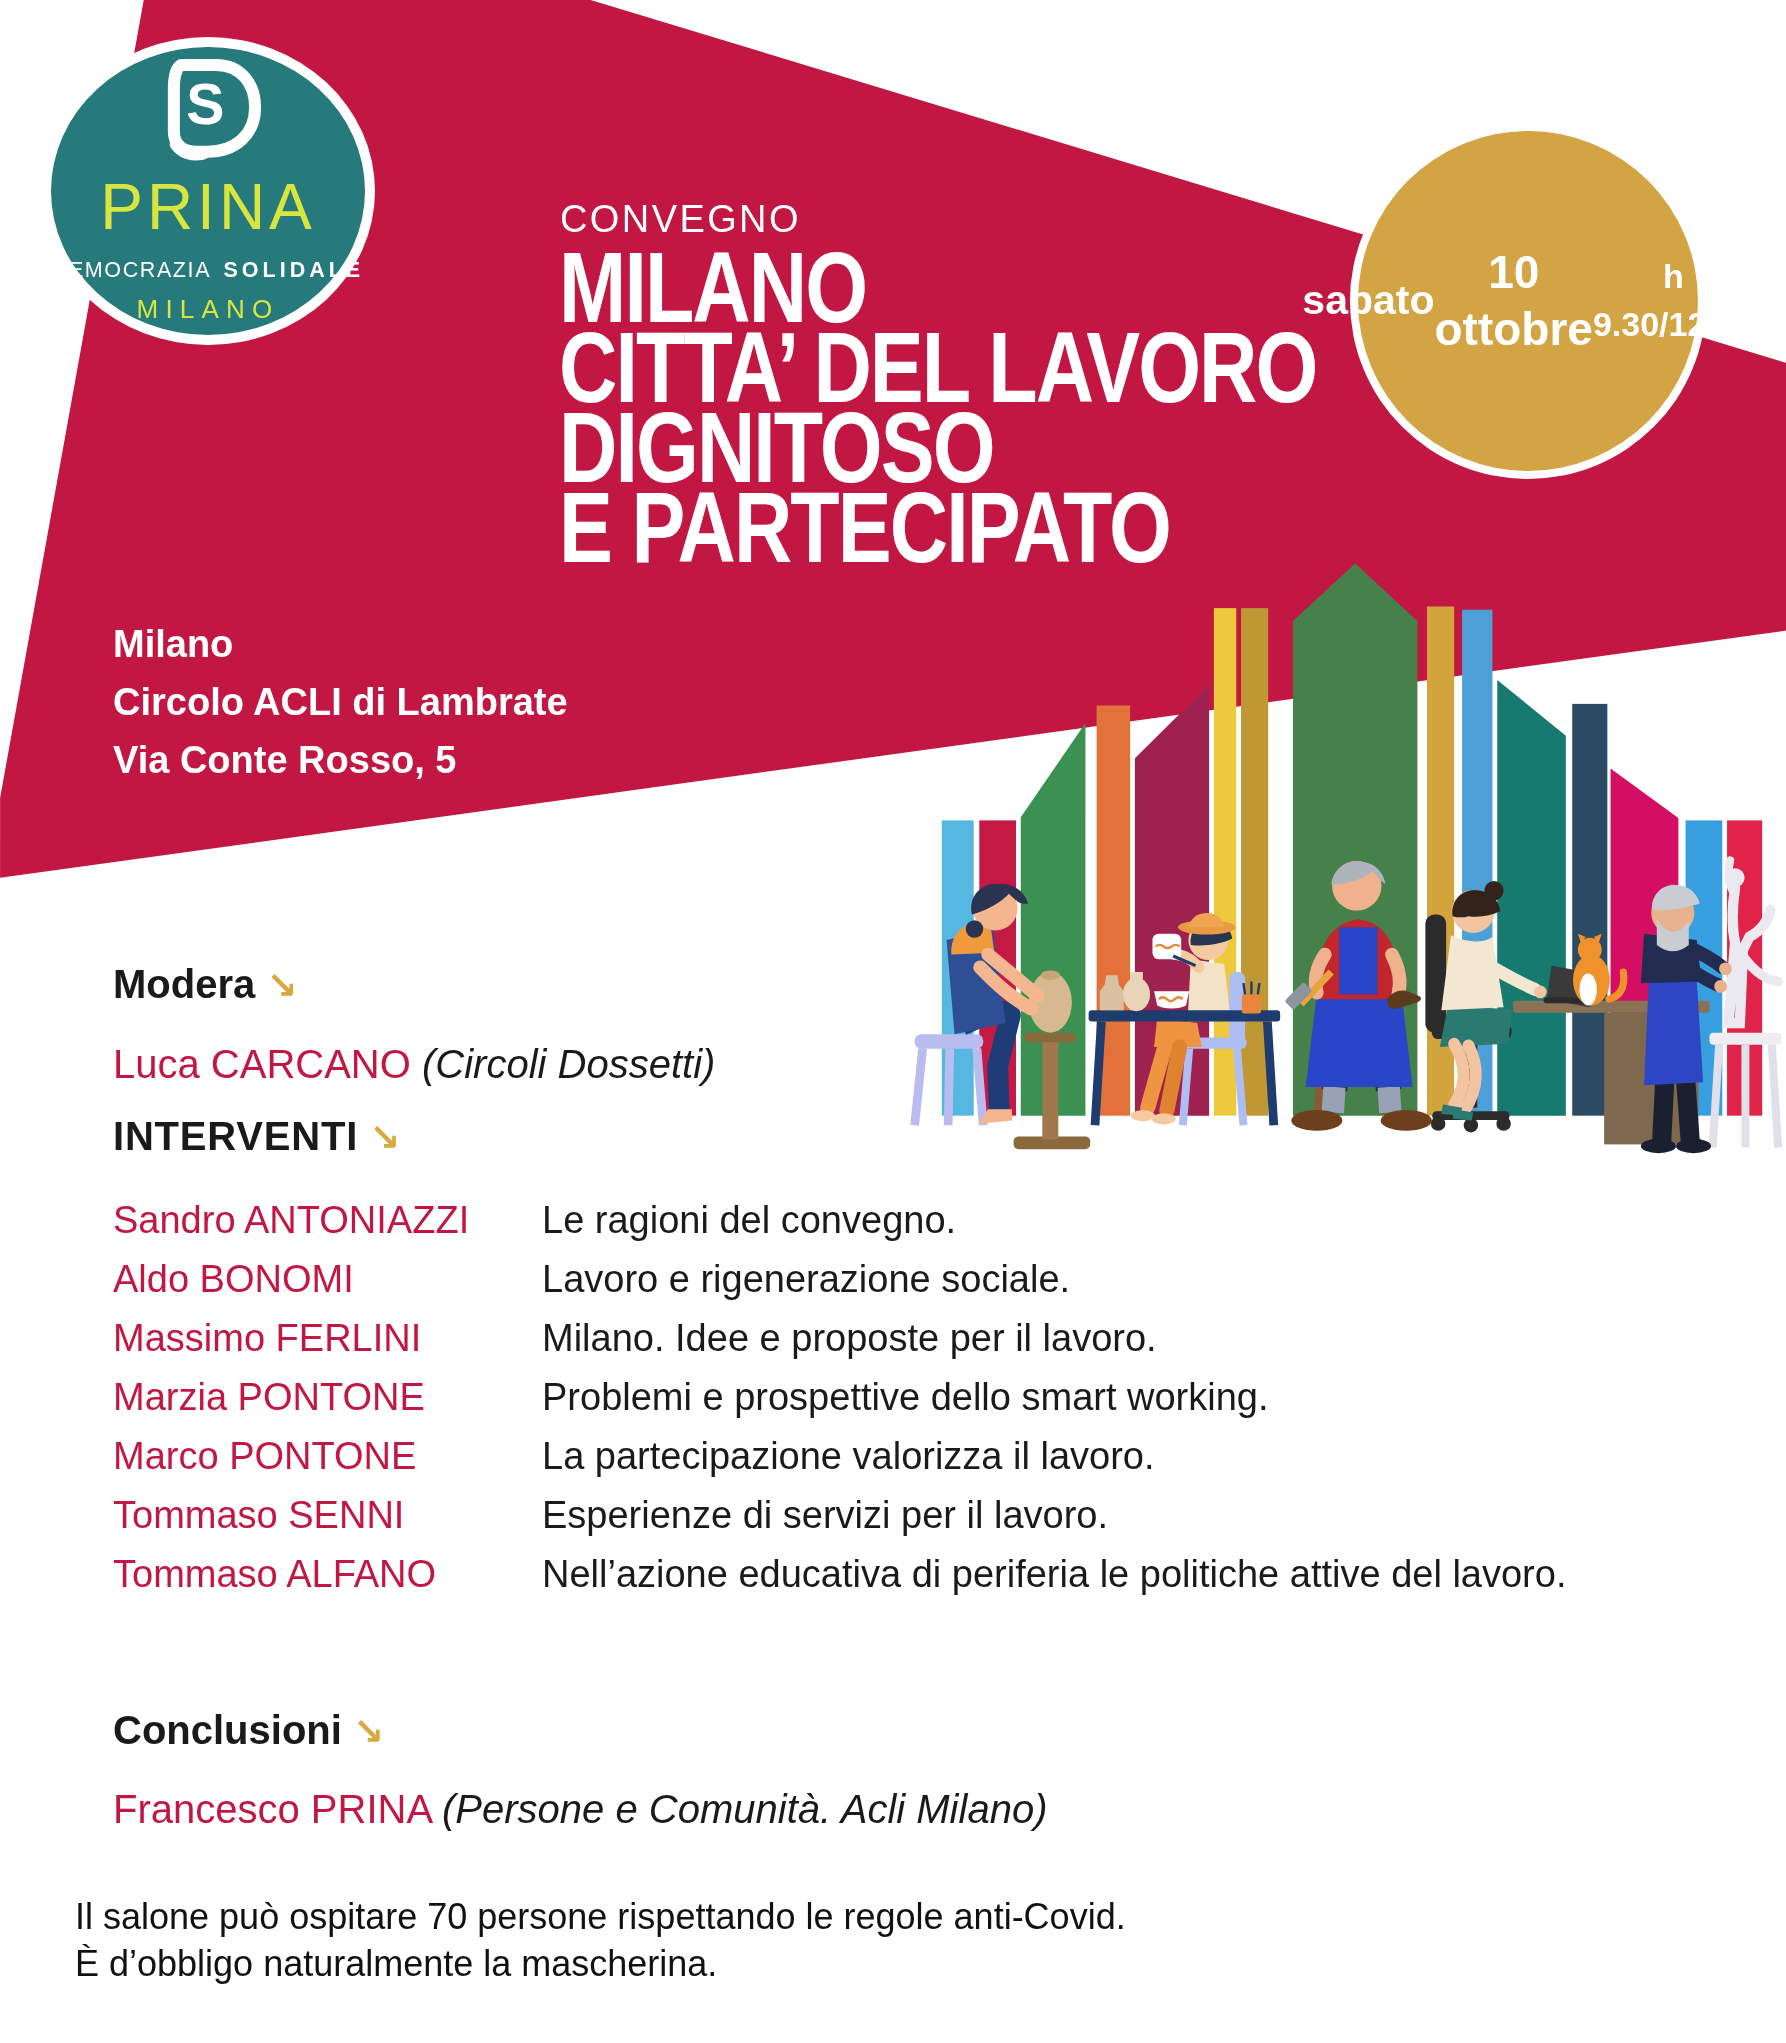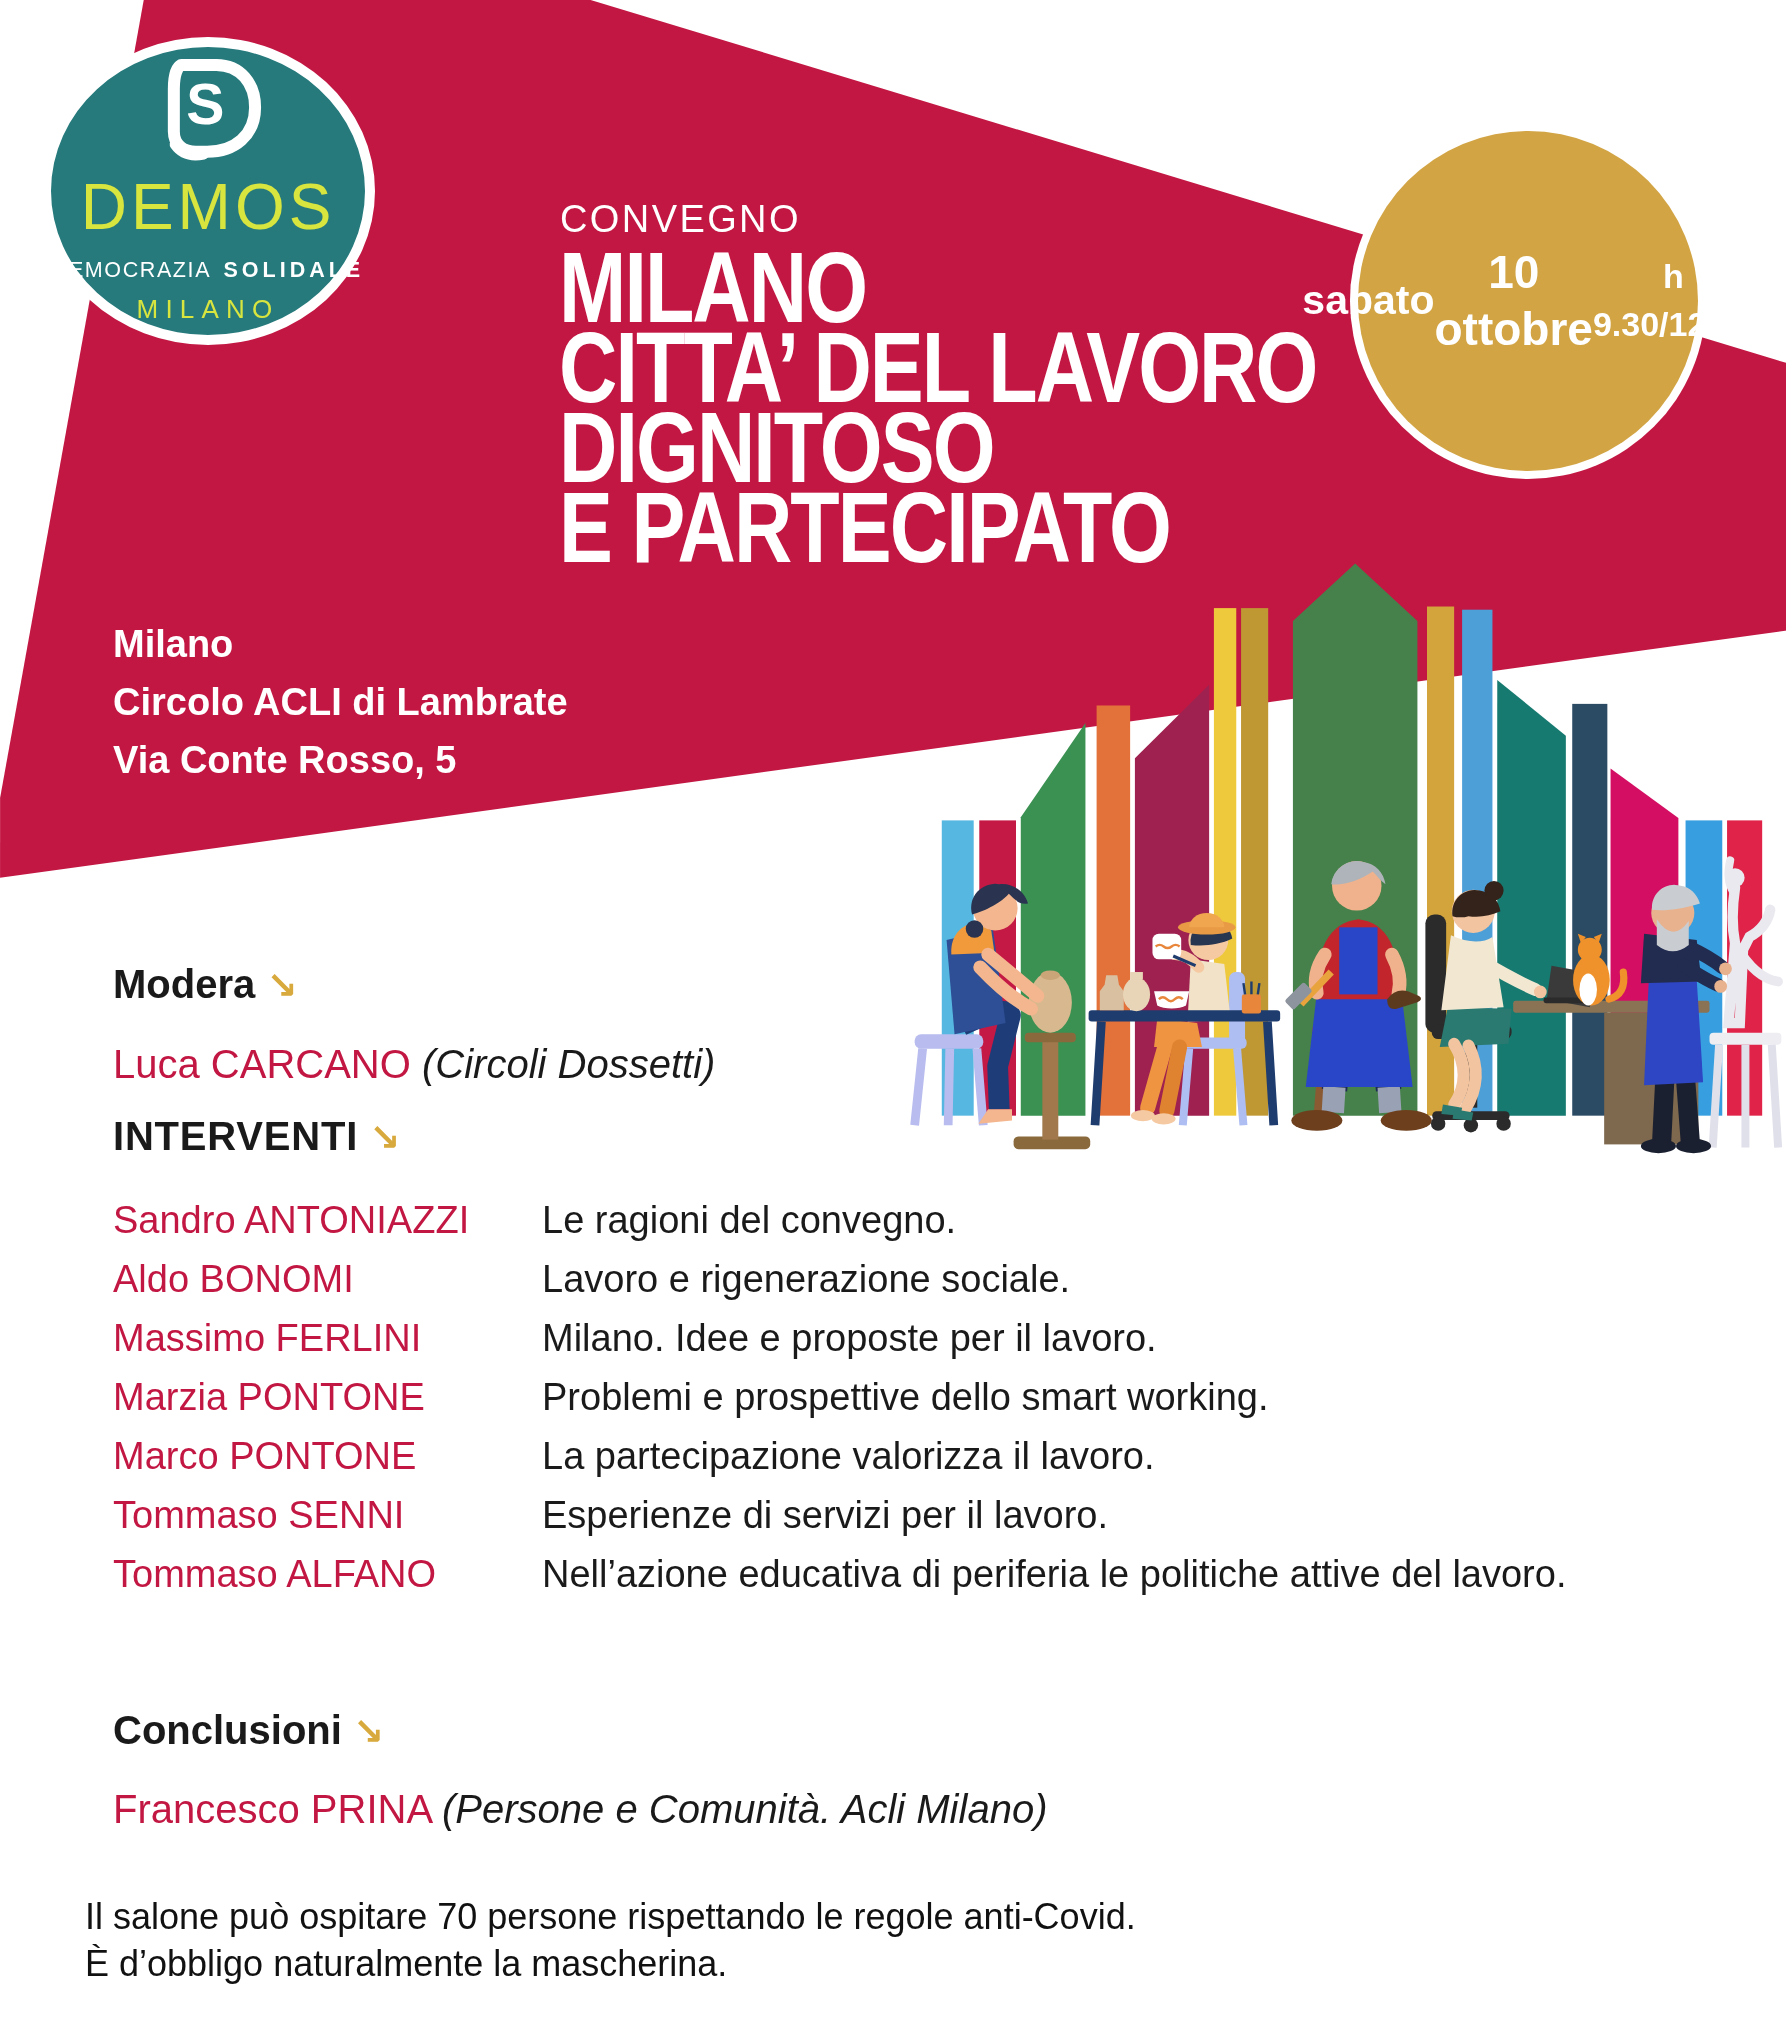--- a/index.html
+++ b/index.html
@@ -53,21 +53,21 @@
   .interventi-h{position:absolute;left:113px;top:1114px;z-index:4;letter-spacing:0.8px;}
 
   .list{position:absolute;left:113px;top:1191px;z-index:4;
         display:grid;grid-template-columns:429px auto;grid-auto-rows:59px;}
   .list .nm{color:#C31743;font-size:38px;line-height:59px;white-space:nowrap;}
   .list .tp{color:#1A1A1A;font-size:38px;line-height:59px;white-space:nowrap;}
 
   .conclusioni{position:absolute;left:113px;top:1708px;z-index:4;}
   .conclusioni .line2{margin-top:34px;font-size:40px;white-space:nowrap;}
 
-  .footer{position:absolute;left:85px;top:1893px;z-index:4;color:#111;
+  .footer{position:absolute;left:75px;top:1893px;z-index:4;color:#111;
           font-size:36px;font-weight:400;line-height:47px;}
 </style>
 </head>
 <body>
 
 <div class="poster">
 
   <svg class="bg" viewBox="0 0 2239 2560">
 
     <polygon points="180,0 740,0 2239,455 2239,790 0,1100 0,1000" fill="#C31743"></polygon>
@@ -208,21 +208,21 @@
       <path d="M2070 1140 a28 28 0 0 1 36 -30 c12 2 20 10 24 22 -20 6 -42 10 -60 8 z" fill="#C9CDD1"></path>
     </g>
   </svg>
 
   <div class="logo">
     <svg class="monogram" width="120" height="120" viewBox="0 0 130 130">
       <path d="M36 14 L74 14 C100 14 116 34 116 60 C116 90 94 108 64 108 L52 108 C38 108 28 100 28 86 L28 40 C28 24 32 16 36 14 Z" fill="none" stroke="#FFFFFF" stroke-width="13" stroke-linejoin="round"></path>
       <path d="M30 100 q10 14 30 10" fill="none" stroke="#FFFFFF" stroke-width="13" stroke-linecap="round"></path>
       <text x="62" y="78" text-anchor="middle" font-size="62" font-weight="700" fill="#FFFFFF" font-family="Liberation Sans, DejaVu Sans, sans-serif">S</text>
     </svg>
-    <div class="demos">DEMOS</div>
+    <div class="demos">PRINA</div>
     <div class="subline">
       <span class="reg">DEMOCRAZIA</span>
       <span class="bold">SOLIDALE</span>
     </div>
     <div class="city">MILANO</div>
   </div>
 
   <div class="badge">
     <div class="day">sabato</div>
     <div class="date">10 ottobre</div>

